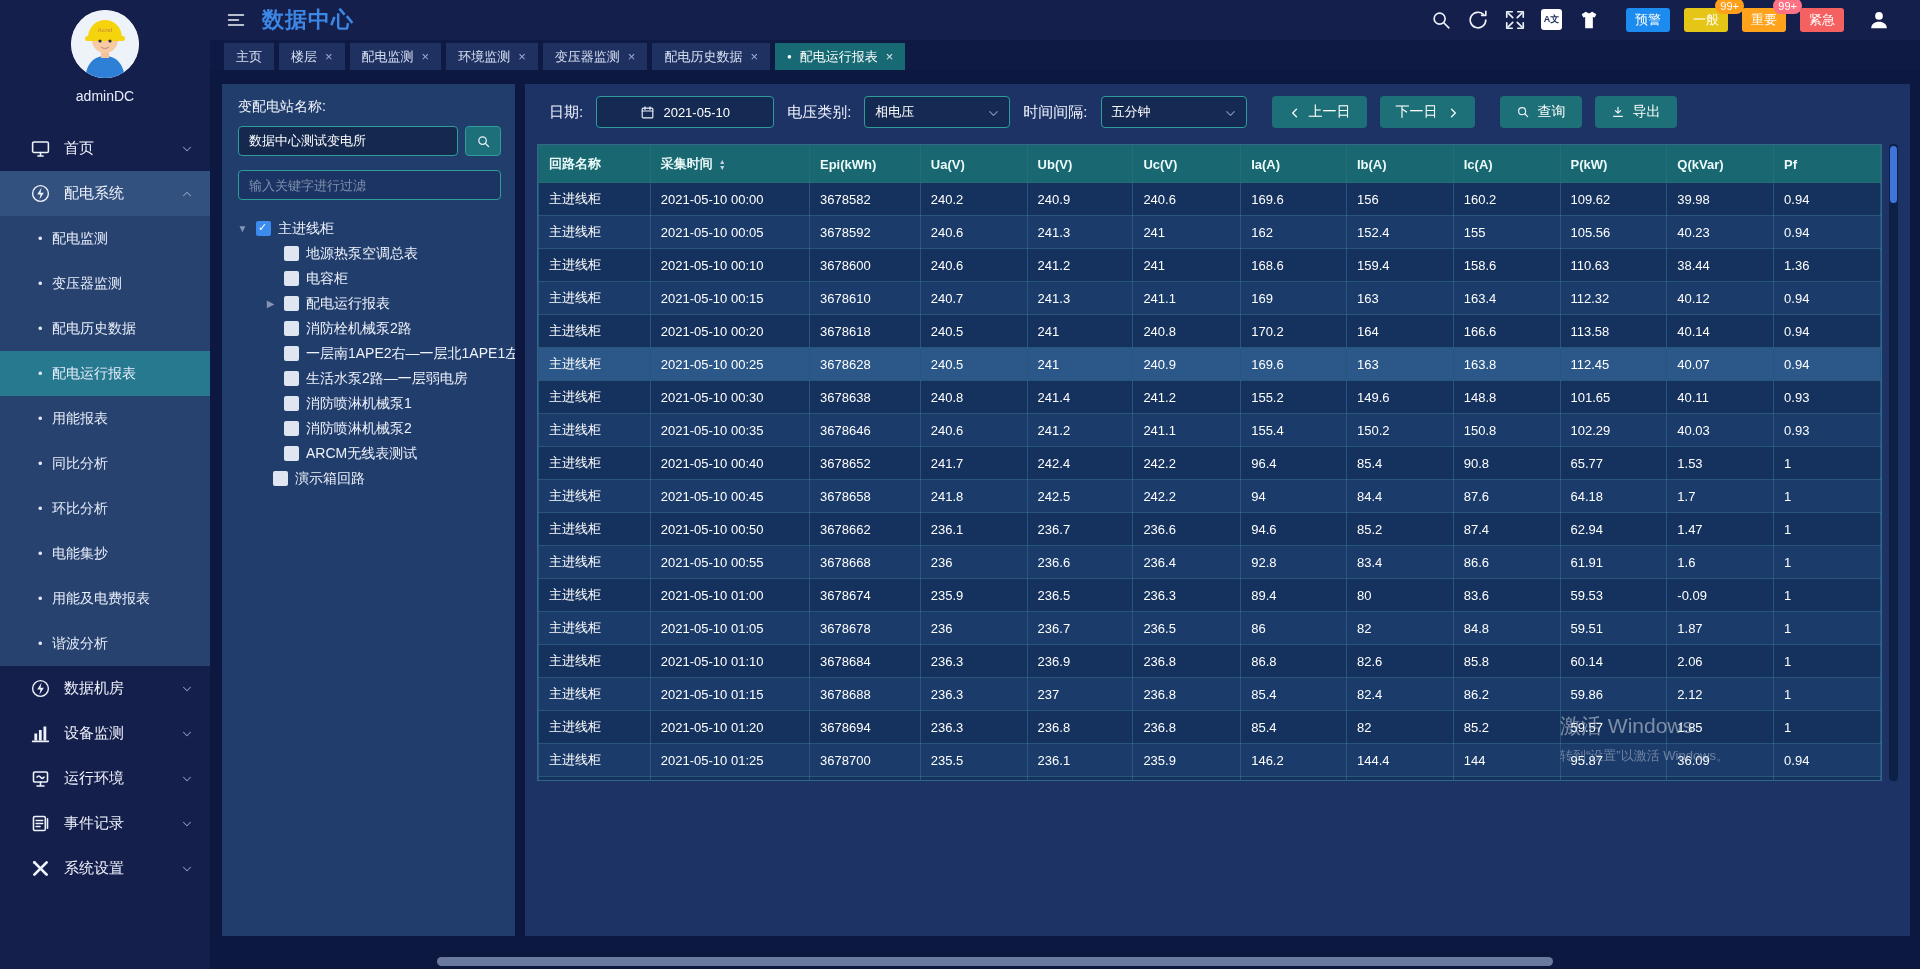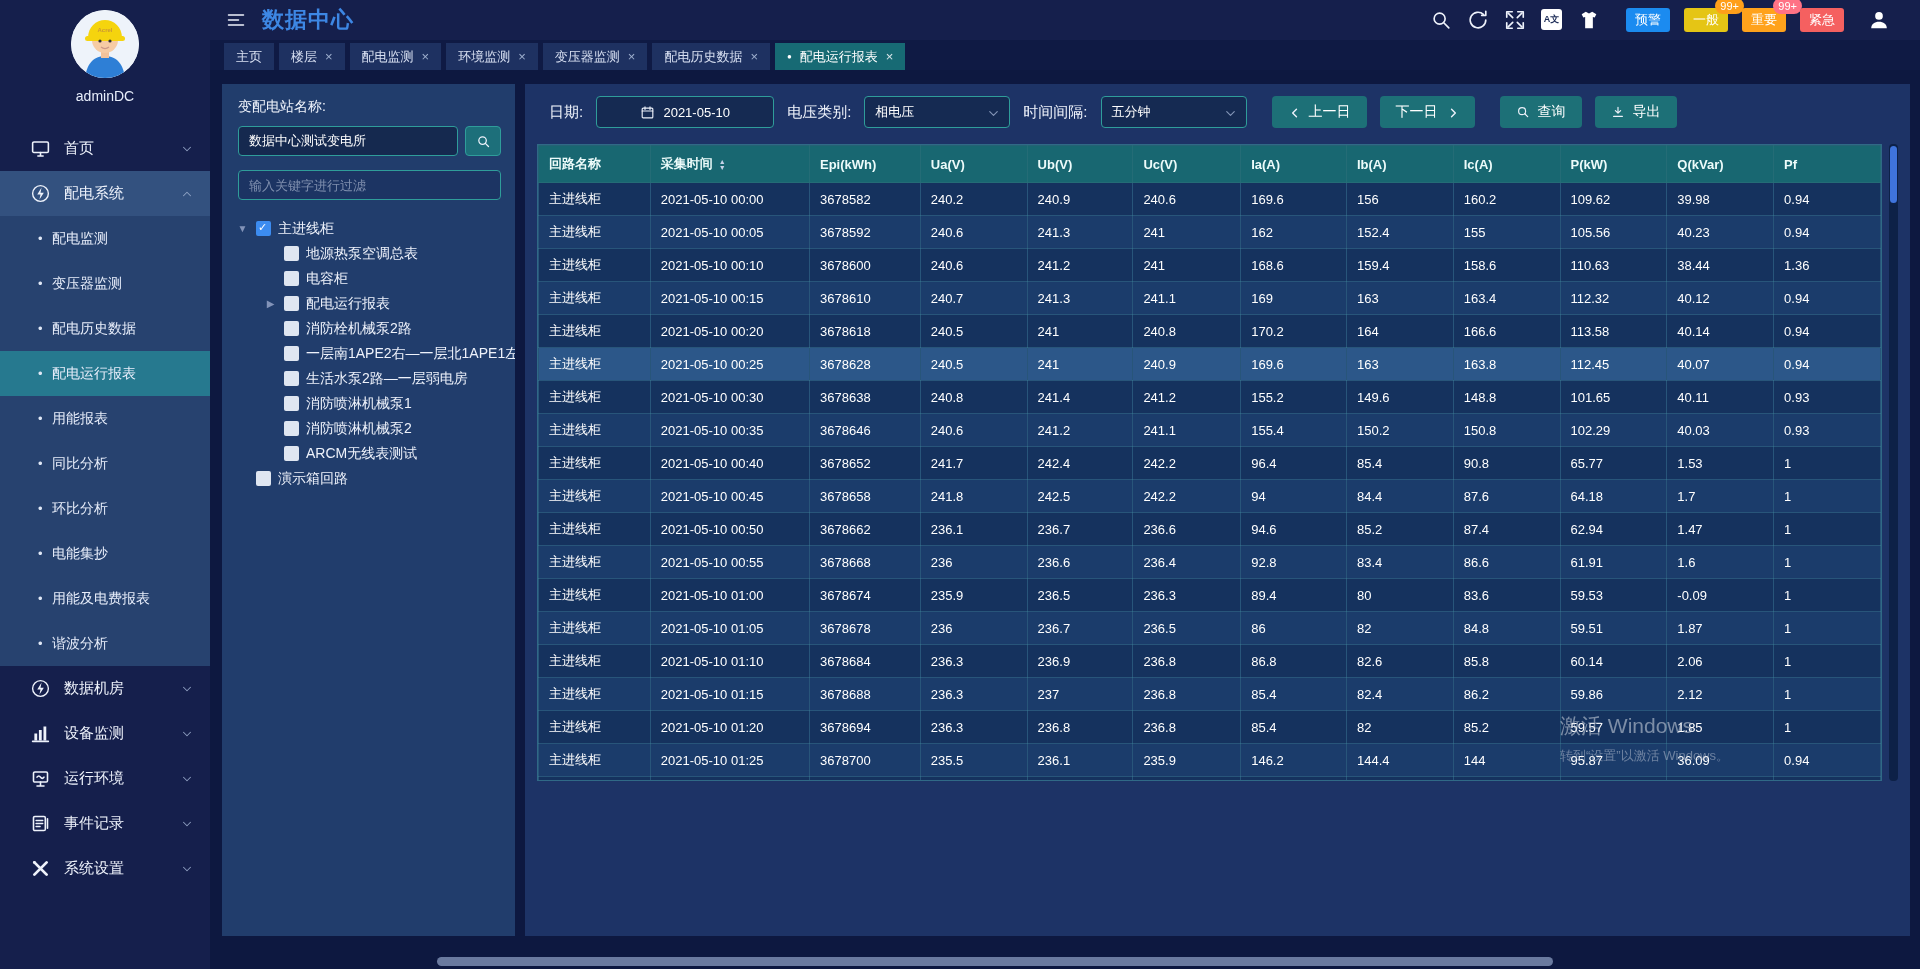--- a/index.html
+++ b/index.html
@@ -365,21 +365,21 @@
             <div class="tree-row" style="padding-left: 42px;">
               <span class="tree-caret"></span>
               <span class="cb"></span>
               <span class="tree-label">消防喷淋机械泵2</span>
             </div>
             <div class="tree-row" style="padding-left: 42px;">
               <span class="tree-caret"></span>
               <span class="cb"></span>
               <span class="tree-label">ARCM无线表测试</span>
             </div>
-            <div class="tree-row" style="padding-left: 14px;">
+            <div class="tree-row" style="padding-left: 14px; margin-left: 17px;">
               <span class="tree-caret"></span>
               <span class="cb"></span>
               <span class="tree-label">演示箱回路</span>
             </div>
           </div>
       </div>
 
       <div class="main-card">
         <div class="toolbar">
           <span class="tb-label">日期:</span>

